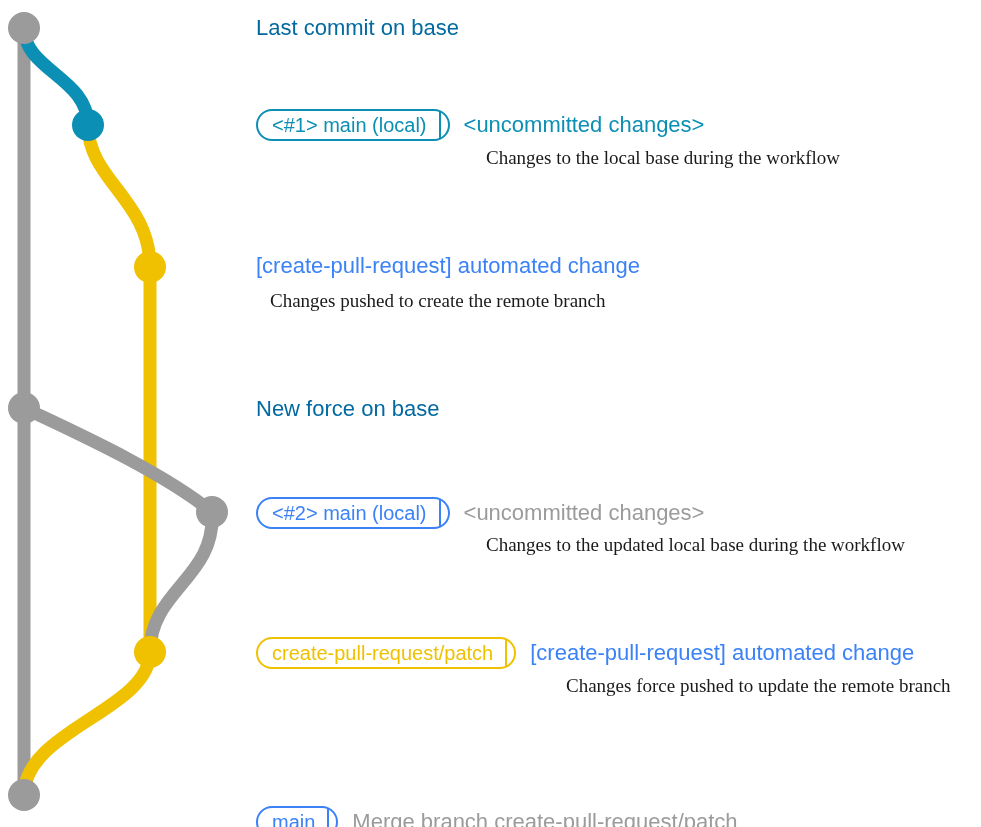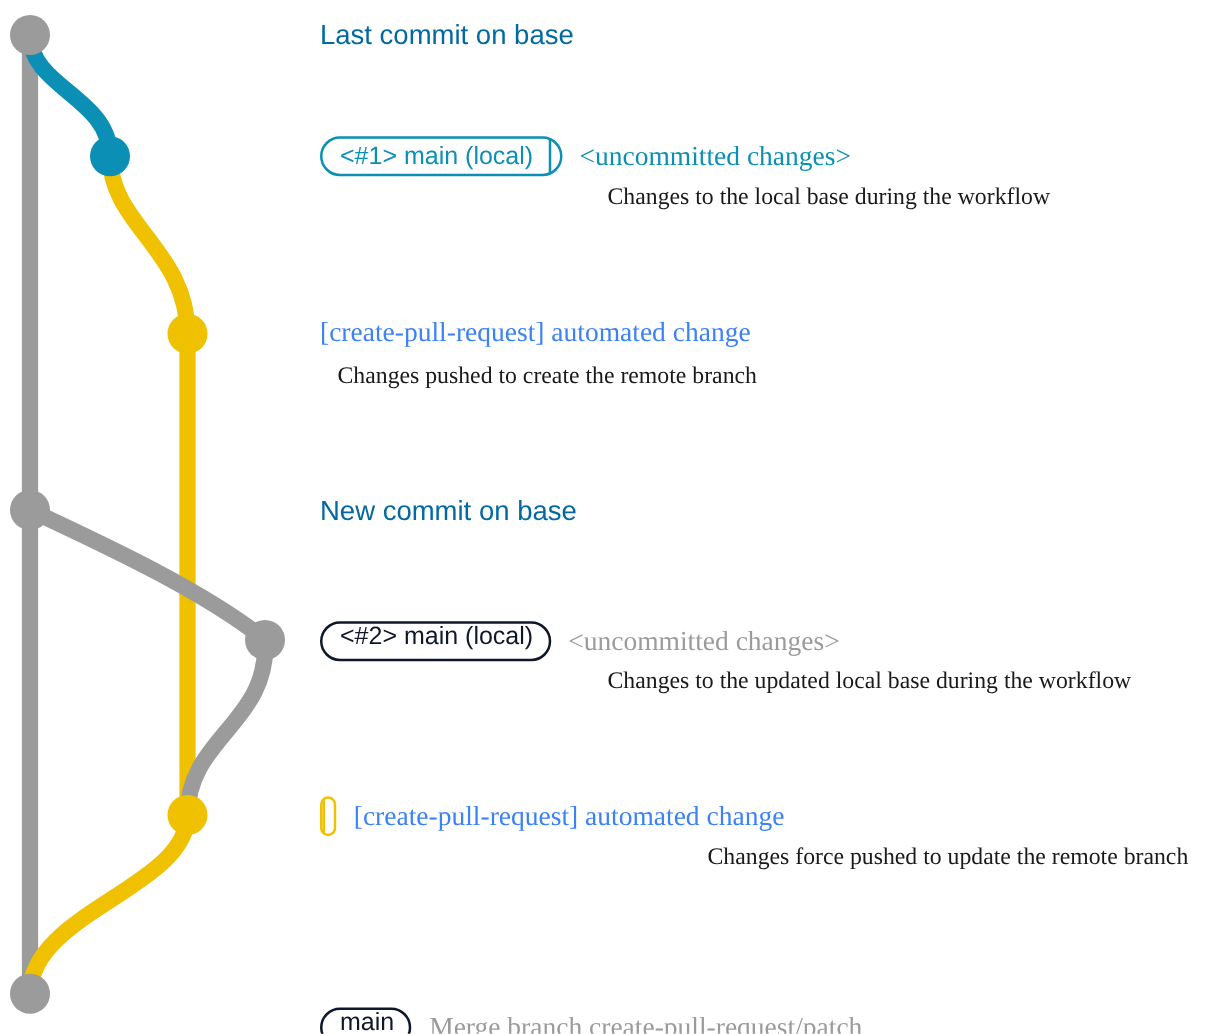--- a/index.html
+++ b/index.html
@@ -59,25 +59,25 @@
     color: currentColor;
   }
   .badge-cap {
     width: 9px;
     border-left: 2px solid currentColor;
     box-sizing: border-box;
   }
 
   .badge-blue   { color: #0c8fb4; }
   .badge-yellow { color: #efc100; }
-  .badge-gray   { color: #0f172a; flex-direction: column; }
+  .badge-gray   { color: #3b82f6; }
 
   
   .subject {
-    font-family: Liberation Serif, serif;
+    font-family: Liberation Sans, sans-serif;
     font-size: 22px;
     white-space: nowrap;
     line-height: 1;
   }
   .subject-blue   { color: #0c8fb4; }
   .subject-yellow { color: #3b82f6; }
   .subject-gray   { color: #9b9b9b; }
 
   
   .description {
@@ -132,35 +132,36 @@
   <span class="subject subject-blue">&lt;uncommitted changes&gt;</span>
 </div>
 <div class="description" style="left:486px; top:148px;">Changes to the local base during the workflow</div>
 
 <div class="row" style="left:256px; top:255px;">
   <span class="subject subject-yellow">[create-pull-request] automated change</span>
 </div>
 <div class="description" style="left:270px; top:291px;">Changes pushed to create the remote branch</div>
 
 <div class="row" style="left:256px; top:398px;">
-  <span class="heading">New commit on base</span>
+  <span class="heading">New force on base</span>
 </div>
 
 <div class="row badge-wrap" style="left:256px; top:497px;">
   <span class="badge badge-gray">
     <span class="badge-label">&lt;#2&gt; main (local)</span>
     <span class="badge-cap"></span>
   </span>
   <span class="gap"></span>
   <span class="subject subject-gray">&lt;uncommitted changes&gt;</span>
 </div>
 <div class="description" style="left:486px; top:535px;">Changes to the updated local base during the workflow</div>
 
 <div class="row badge-wrap" style="left:256px; top:637px;">
   <span class="badge badge-yellow">
+    <span class="badge-label">create-pull-request/patch</span>
     <span class="badge-cap"></span>
   </span>
   <span class="gap"></span>
   <span class="subject subject-yellow">[create-pull-request] automated change</span>
 </div>
 <div class="description" style="left:566px; top:676px;">Changes force pushed to update the remote branch</div>
 
 <div class="row badge-wrap" style="left:256px; top:782px;margin-top:24px;">
   <span class="badge badge-gray">
     <span class="badge-label">main</span>

